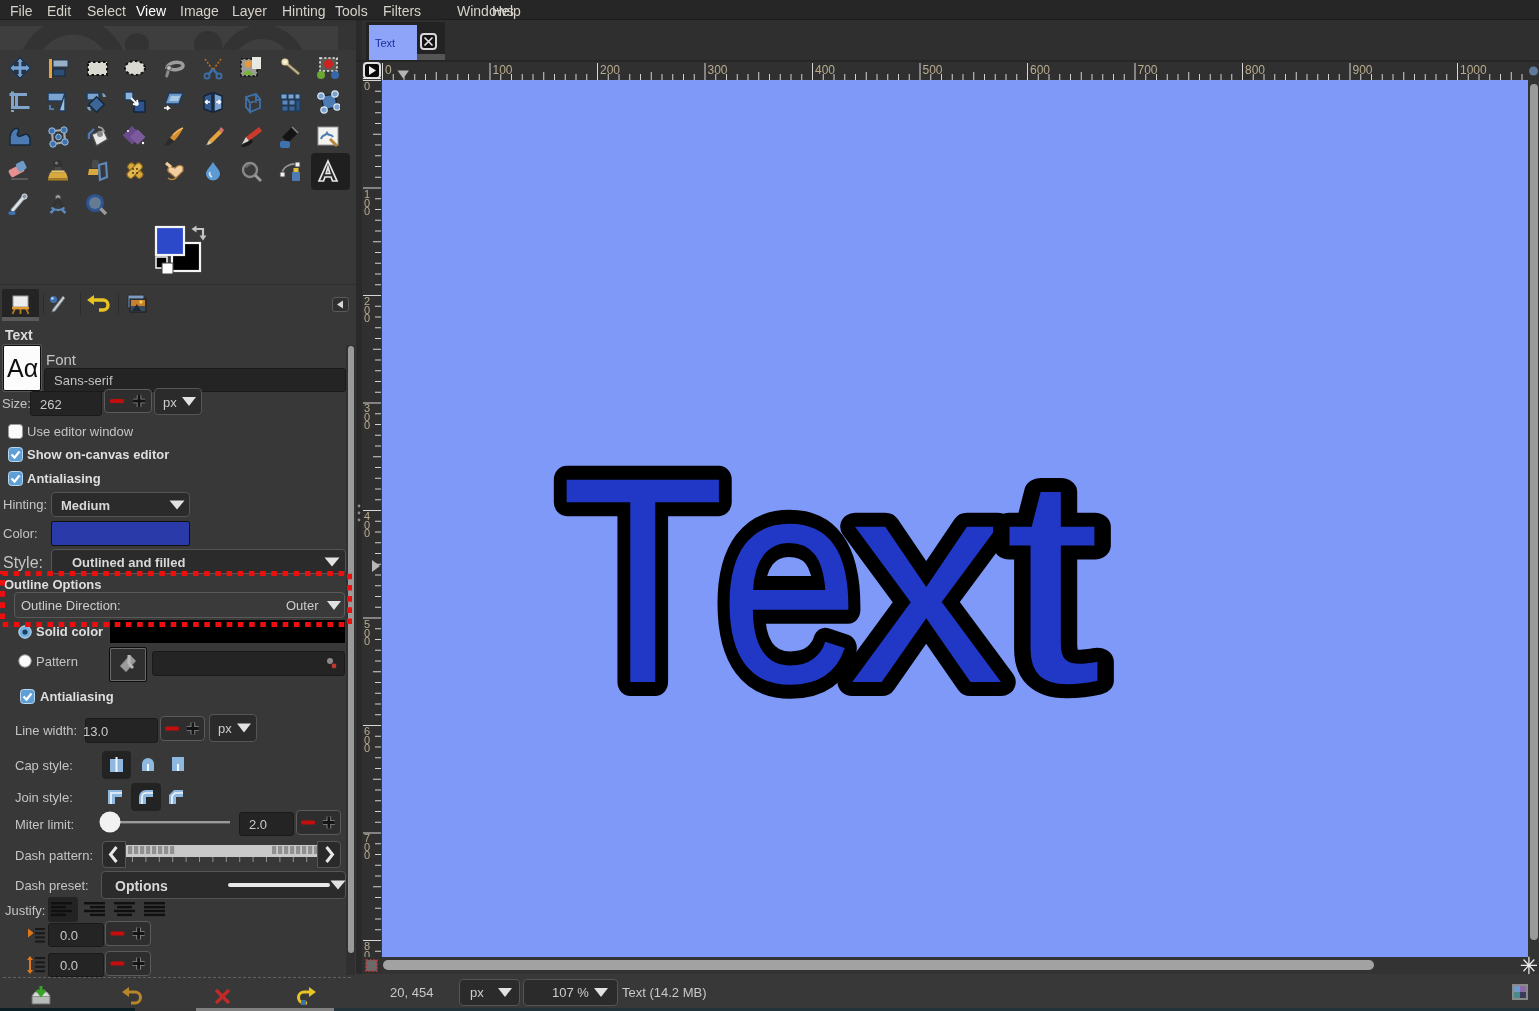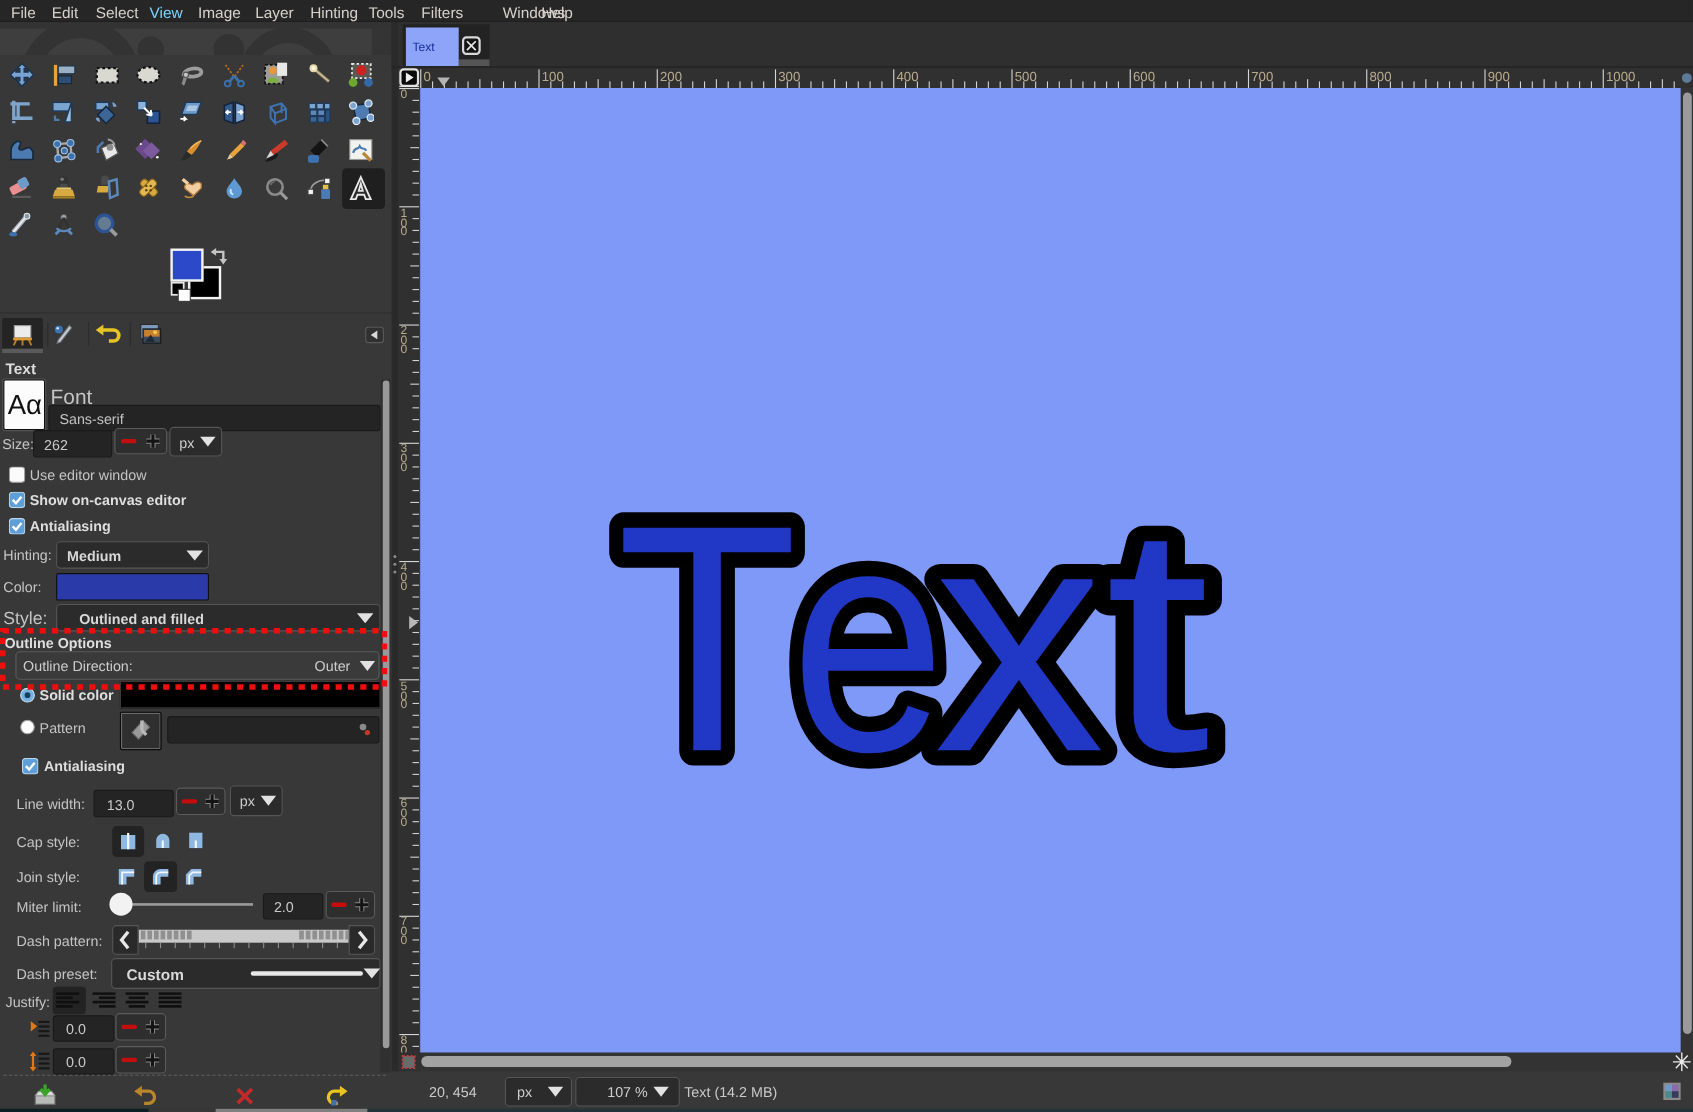--- a/index.html
+++ b/index.html
@@ -1,17 +1,17 @@
 <!DOCTYPE html>
 <html><head><meta charset="utf-8"><style>html,body{margin:0;padding:0;}body{width:1539px;height:1011px;overflow:hidden;background:#383838;font-family:'Liberation Sans',sans-serif;position:relative;}*{box-sizing:border-box;}</style></head><body>
 <div style="position:absolute;left:0px;top:0px;width:1539px;height:20px;background:#262626;border-bottom:1px solid #1e1e1e;"></div>
 <div style="position:absolute;left:10px;top:4px;font-size:14px;color:#d6d2ca;font-weight:normal;white-space:nowrap;line-height:1;">File</div>
 <div style="position:absolute;left:47px;top:4px;font-size:14px;color:#d6d2ca;font-weight:normal;white-space:nowrap;line-height:1;">Edit</div>
 <div style="position:absolute;left:87px;top:4px;font-size:14px;color:#d6d2ca;font-weight:normal;white-space:nowrap;line-height:1;">Select</div>
-<div style="position:absolute;left:136px;top:4px;font-size:14px;color:#7dd3fc;font-weight:normal;white-space:nowrap;line-height:1;text-align:center;">View</div>
+<div style="position:absolute;left:136px;top:4px;font-size:14px;color:#ffffff;font-weight:normal;white-space:nowrap;line-height:1;text-align:center;">View</div>
 <div style="position:absolute;left:180px;top:4px;font-size:14px;color:#d6d2ca;font-weight:normal;white-space:nowrap;line-height:1;">Image</div>
 <div style="position:absolute;left:232px;top:4px;font-size:14px;color:#d6d2ca;font-weight:normal;white-space:nowrap;line-height:1;">Layer</div>
 <div style="position:absolute;left:282px;top:4px;font-size:14px;color:#d6d2ca;font-weight:normal;white-space:nowrap;line-height:1;">Hinting</div>
 <div style="position:absolute;left:335px;top:4px;font-size:14px;color:#d6d2ca;font-weight:normal;white-space:nowrap;line-height:1;">Tools</div>
 <div style="position:absolute;left:383px;top:4px;font-size:14px;color:#d6d2ca;font-weight:normal;white-space:nowrap;line-height:1;">Filters</div>
 <div style="position:absolute;left:435px;top:4px;font-size:14px;color:#d6d2ca;font-weight:normal;white-space:nowrap;line-height:1;margin-left:22px;">Windows</div>
 <div style="position:absolute;left:492px;top:4px;font-size:14px;color:#d6d2ca;font-weight:normal;white-space:nowrap;line-height:1;text-align:right;">Help</div>
 <div style="position:absolute;left:0px;top:20px;width:356px;height:6px;background:#333333;"></div>
 <svg style="position:absolute;left:0px;top:20px;" width="356" height="30" viewBox="0 0 356 30">
     <rect x="0" y="6" width="338" height="24" fill="#3e3e3e"></rect>
@@ -283,21 +283,21 @@
 <div style="position:absolute;left:42.5px;top:293px;width:1px;height:22px;background:#2c2c2c;"></div>
 <div style="position:absolute;left:80px;top:293px;width:1px;height:22px;background:#2c2c2c;"></div>
 <div style="position:absolute;left:118px;top:293px;width:1px;height:22px;background:#2c2c2c;"></div>
 <div style="position:absolute;left:332px;top:297px;width:17px;height:15px;border:1px solid #5a5a5a;border-radius:3px;background:#303030;"></div>
 <svg style="position:absolute;left:332px;top:297px;" width="17" height="15" viewBox="0 0 17 15">
     <polygon points="11,3.5 11,11.5 5,7.5" fill="#d8d8d8"></polygon>
   </svg>
 <div style="position:absolute;left:5px;top:328px;font-size:14px;color:#dcdcdc;font-weight:bold;white-space:nowrap;line-height:1;">Text</div>
 <div style="position:absolute;left:3px;top:345px;width:38px;height:46px;background:#fcfcfc;border:1px solid #0f0f0f;border-radius:2px;box-shadow:0 0 0 1px #555;"></div>
 <div style="position:absolute;left:7px;top:356px;font-size:25px;color:#111;font-weight:normal;white-space:nowrap;line-height:1;letter-spacing:0px;">Aα</div>
-<div style="position:absolute;left:46px;top:352px;font-size:19px;color:#c4c4c4;font-weight:normal;white-space:nowrap;line-height:1;text-align:center;">Font</div>
+<div style="position:absolute;left:46px;top:352px;font-size:15px;color:#c4c4c4;font-weight:normal;white-space:nowrap;line-height:1;text-align:center;">Font</div>
 <div style="position:absolute;left:44px;top:368px;width:302px;height:24px;background:#242424;border:1px solid #1a1a1a;border-radius:3px;"></div>
 <div style="position:absolute;left:54px;top:374px;font-size:13px;color:#c2c2c2;font-weight:normal;white-space:nowrap;line-height:1;">Sans-serif</div>
 <div style="position:absolute;left:2px;top:397px;font-size:13px;color:#c4c4c4;font-weight:normal;white-space:nowrap;line-height:1;">Size:</div>
 <div style="position:absolute;left:30px;top:391px;width:72px;height:25px;background:#242424;border:1px solid #1a1a1a;border-radius:3px;"></div>
 <div style="position:absolute;left:40px;top:397.5px;font-size:13px;color:#c9c9c9;font-weight:normal;white-space:nowrap;line-height:1;">262</div>
 <div style="position:absolute;left:104px;top:389px;width:48px;height:24px;background:#2e2e2e;border:1px solid #5b5b5b;border-radius:4px;"></div>
 <svg style="position:absolute;left:104px;top:389px;" width="50" height="26" viewBox="0 0 50 26">
     <rect x="5.960000000000001" y="10.0" width="14" height="4" rx="1.5" fill="#c40d0d"></rect>
     <path d="M 35.04 6.0 v12 M 29.04 12.0 h12" stroke="#8a8a8a" stroke-width="4.6"></path>
     <path d="M 35.04 6.0 v12 M 29.04 12.0 h12" stroke="#141414" stroke-width="2.8"></path>
@@ -365,21 +365,21 @@
     <circle cx="5" cy="5" r="3" fill="#8a8a8a"></circle>
     <circle cx="9" cy="10" r="2.4" fill="#c03a2a"></circle>
   </svg>
 <svg style="position:absolute;left:20px;top:689px;" width="15" height="15" viewBox="0 0 15 15">
     <rect x="0.5" y="0.5" width="14" height="14" rx="3" fill="#5f9fd8" stroke="#b9d7ee"></rect>
     <path d="M3.5 7.5 L6.5 10.5 L11.5 4.5" stroke="#ffffff" stroke-width="2.2" fill="none"></path>
   </svg>
 <div style="position:absolute;left:40px;top:690px;font-size:13px;color:#dedede;font-weight:bold;white-space:nowrap;line-height:1;">Antialiasing</div>
 <div style="position:absolute;left:15px;top:724px;font-size:13px;color:#c4c4c4;font-weight:normal;white-space:nowrap;line-height:1;">Line width:</div>
 <div style="position:absolute;left:85px;top:718px;width:73px;height:25px;background:#242424;border:1px solid #1a1a1a;border-radius:3px;"></div>
-<div style="position:absolute;left:97px;top:724.5px;font-size:13px;color:#c9c9c9;font-weight:normal;white-space:nowrap;line-height:1;">13.0</div>
+<div style="position:absolute;left:83px;top:724.5px;font-size:13px;color:#c9c9c9;font-weight:normal;white-space:nowrap;line-height:1;">13.0</div>
 <div style="position:absolute;left:160px;top:716px;width:45px;height:25px;background:#2e2e2e;border:1px solid #5b5b5b;border-radius:4px;"></div>
 <svg style="position:absolute;left:160px;top:716px;" width="47" height="27" viewBox="0 0 47 27">
     <rect x="5.15" y="10.5" width="14" height="4" rx="1.5" fill="#c40d0d"></rect>
     <path d="M 32.85 6.5 v12 M 26.85 12.5 h12" stroke="#8a8a8a" stroke-width="4.6"></path>
     <path d="M 32.85 6.5 v12 M 26.85 12.5 h12" stroke="#141414" stroke-width="2.8"></path>
   </svg>
 <div style="position:absolute;left:209px;top:714px;width:48px;height:28px;background:#2b2b2b;border:1px solid #555555;border-radius:4px;"></div>
 <div style="position:absolute;left:218px;top:722.0px;font-size:13px;color:#cdcdcd;font-weight:normal;white-space:nowrap;line-height:1;">px</div>
 <svg style="position:absolute;left:233px;top:714px;" width="22" height="28" viewBox="0 0 22 28">
     <polygon points="4.0,9.5 18.0,9.5 11,18.5" fill="#e2e2e2"></polygon>
@@ -462,21 +462,21 @@
     <rect x="99.8" y="12" width="1" height="5" fill="#8f8f8f"></rect>
     <rect x="113.2" y="12" width="1" height="5" fill="#8f8f8f"></rect>
     <rect x="126.6" y="12" width="1" height="5" fill="#8f8f8f"></rect>
     <rect x="140.0" y="12" width="1" height="5" fill="#8f8f8f"></rect>
     <rect x="153.4" y="12" width="1" height="5" fill="#8f8f8f"></rect>
     <rect x="166.8" y="12" width="1" height="5" fill="#8f8f8f"></rect>
     <rect x="180.2" y="12" width="1" height="5" fill="#8f8f8f"></rect>
   </svg>
 <div style="position:absolute;left:15px;top:879px;font-size:13px;color:#c4c4c4;font-weight:normal;white-space:nowrap;line-height:1;">Dash preset:</div>
 <div style="position:absolute;left:101px;top:871px;width:245px;height:28px;background:#2b2b2b;border:1px solid #555555;border-radius:4px;"></div>
-<div style="position:absolute;left:115px;top:879px;font-size:14px;color:#d8d8d8;font-weight:bold;white-space:nowrap;line-height:1;">Custom</div>
+<div style="position:absolute;left:115px;top:879px;font-size:14px;color:#d8d8d8;font-weight:bold;white-space:nowrap;line-height:1;">Options</div>
 <div style="position:absolute;left:228px;top:883px;width:102px;height:4px;background:#e8e8e8;border-radius:2px;"></div>
 <svg style="position:absolute;left:330px;top:871px;" width="18" height="28" viewBox="0 0 18 28">
     <polygon points="0.5,9.5 15.5,9.5 8,18.5" fill="#e2e2e2"></polygon>
   </svg>
 <div style="position:absolute;left:5px;top:904px;font-size:13px;color:#c4c4c4;font-weight:normal;white-space:nowrap;line-height:1;">Justify:</div>
 <div style="position:absolute;left:48px;top:897px;width:30px;height:25px;background:#232323;border-radius:3px;"></div>
 <svg style="position:absolute;left:51px;top:902px;" width="24" height="16" viewBox="0 0 24 16">
     <rect x="0" y="0.0" width="21" height="2.4" fill="#101010"></rect>
     <rect x="0" y="3.9" width="15" height="2.4" fill="#101010"></rect>
     <rect x="0" y="7.8" width="21" height="2.4" fill="#101010"></rect>

